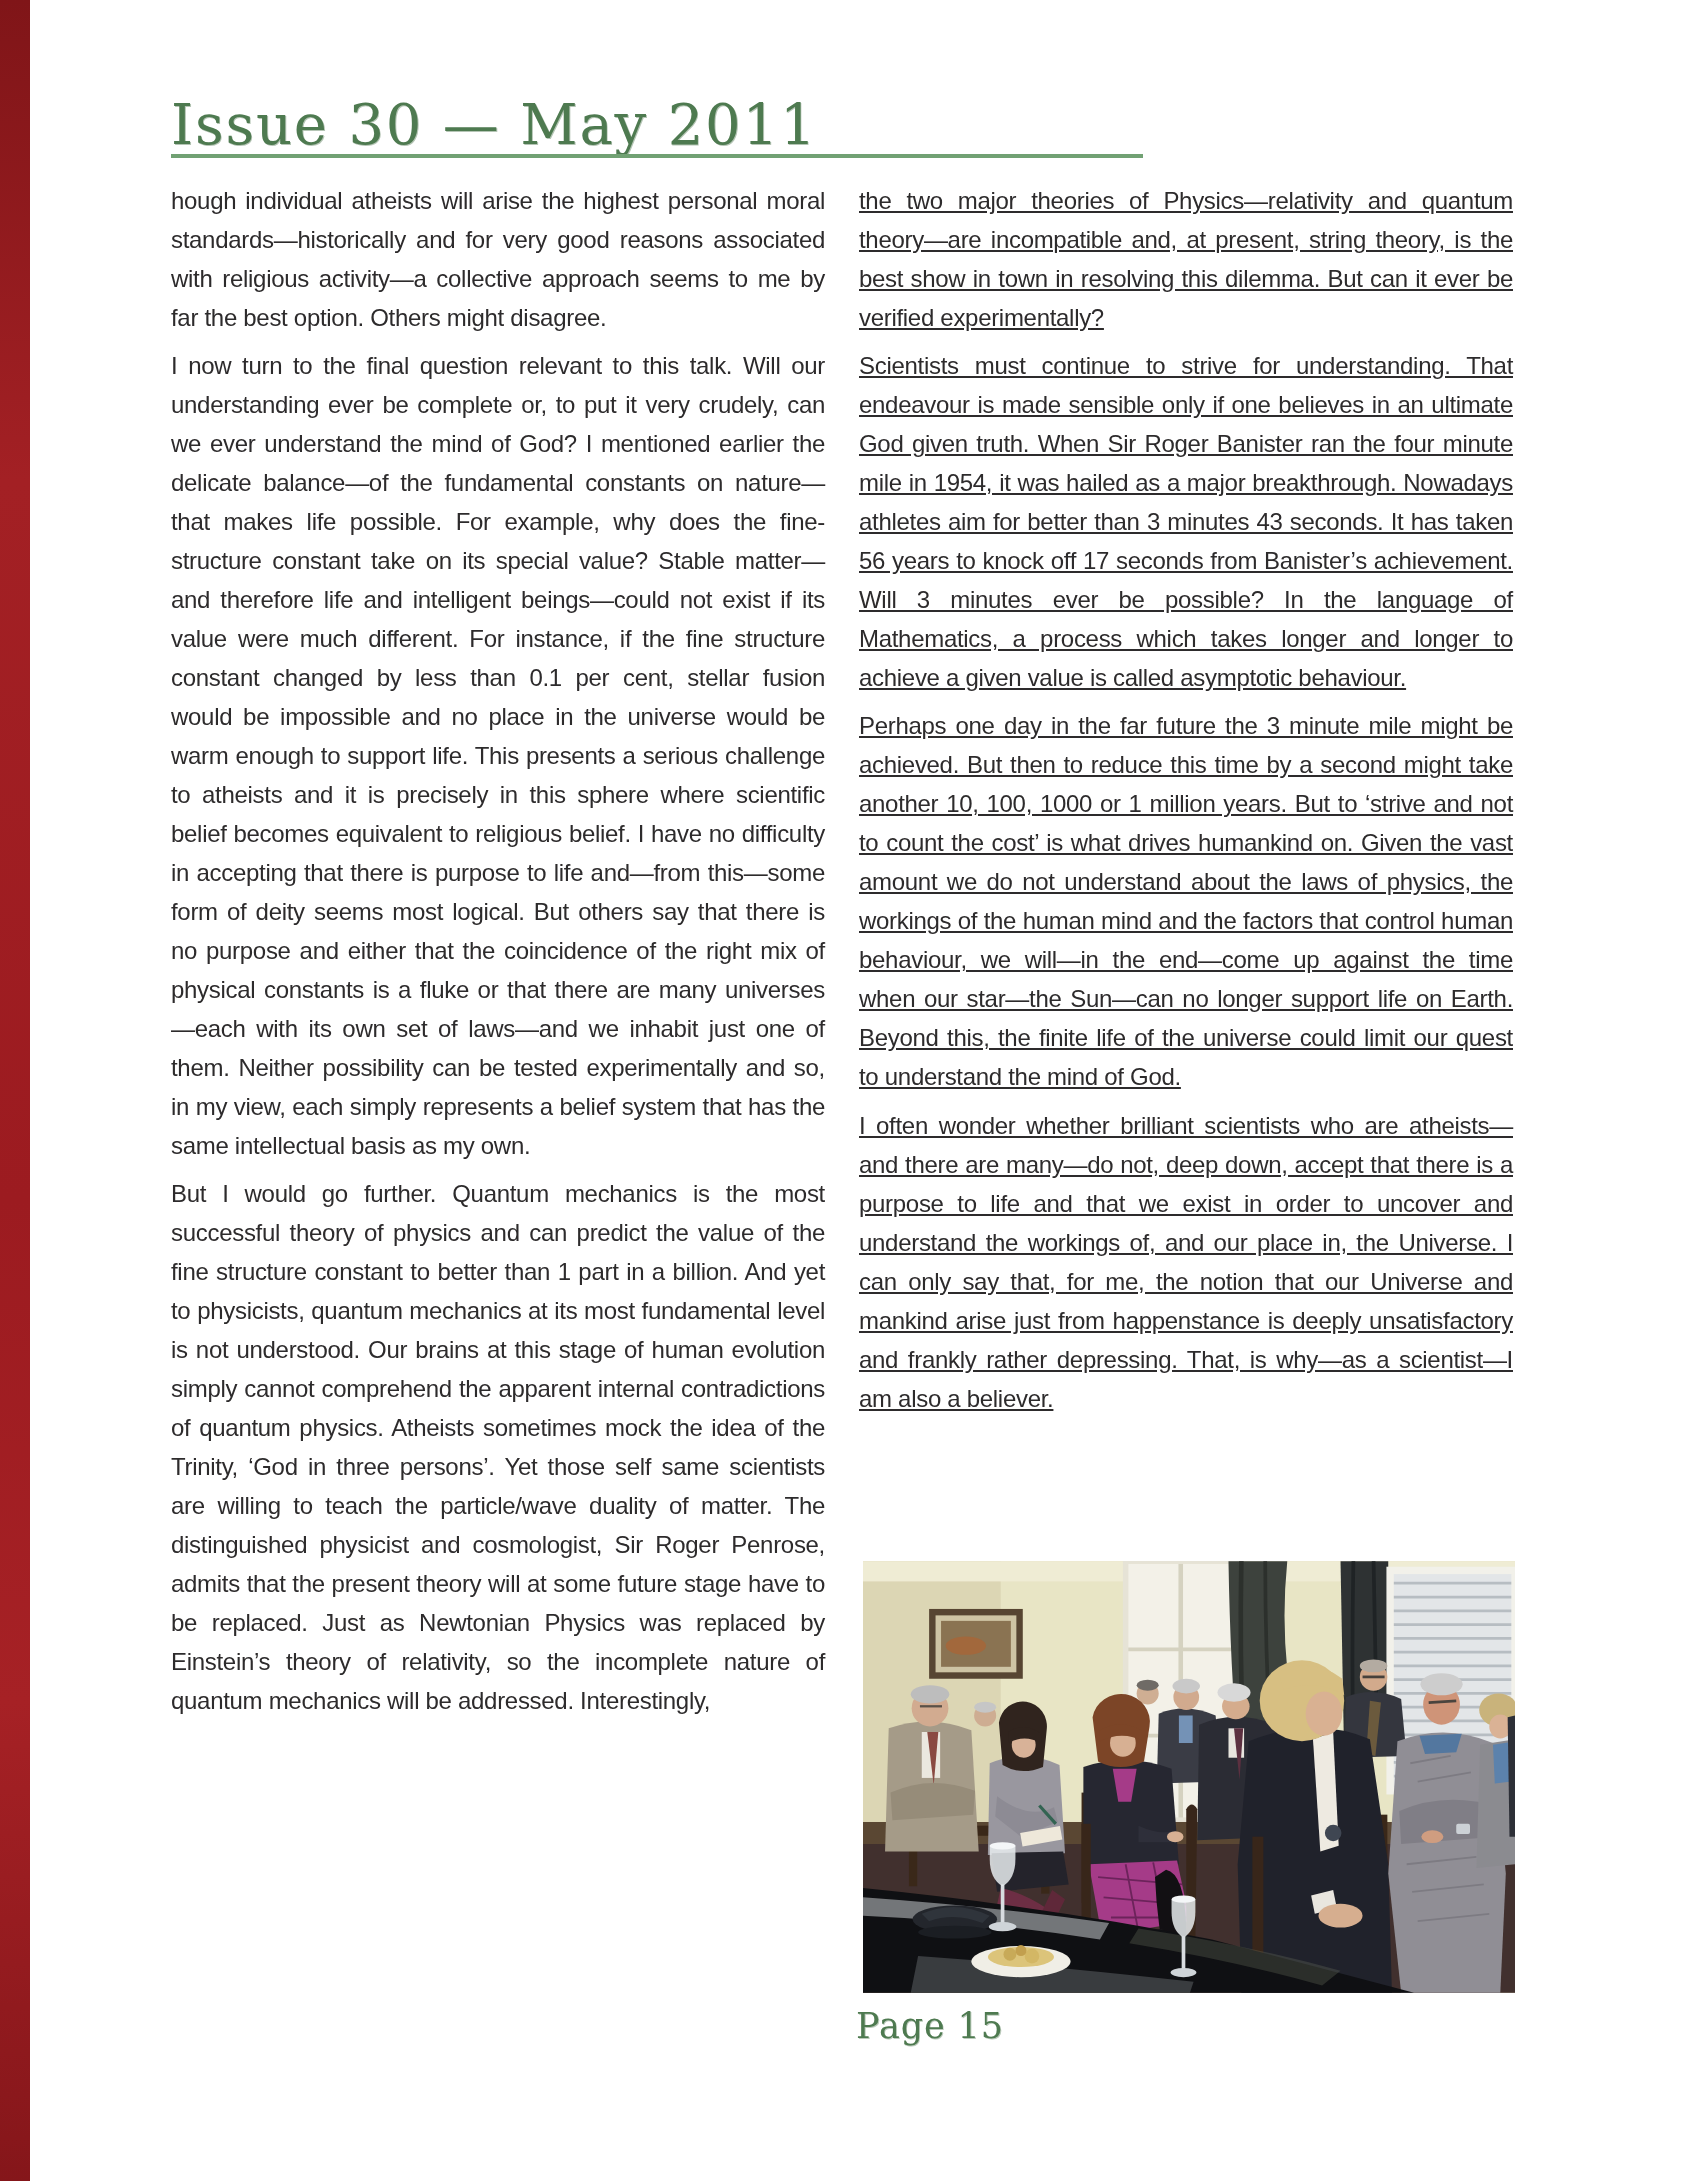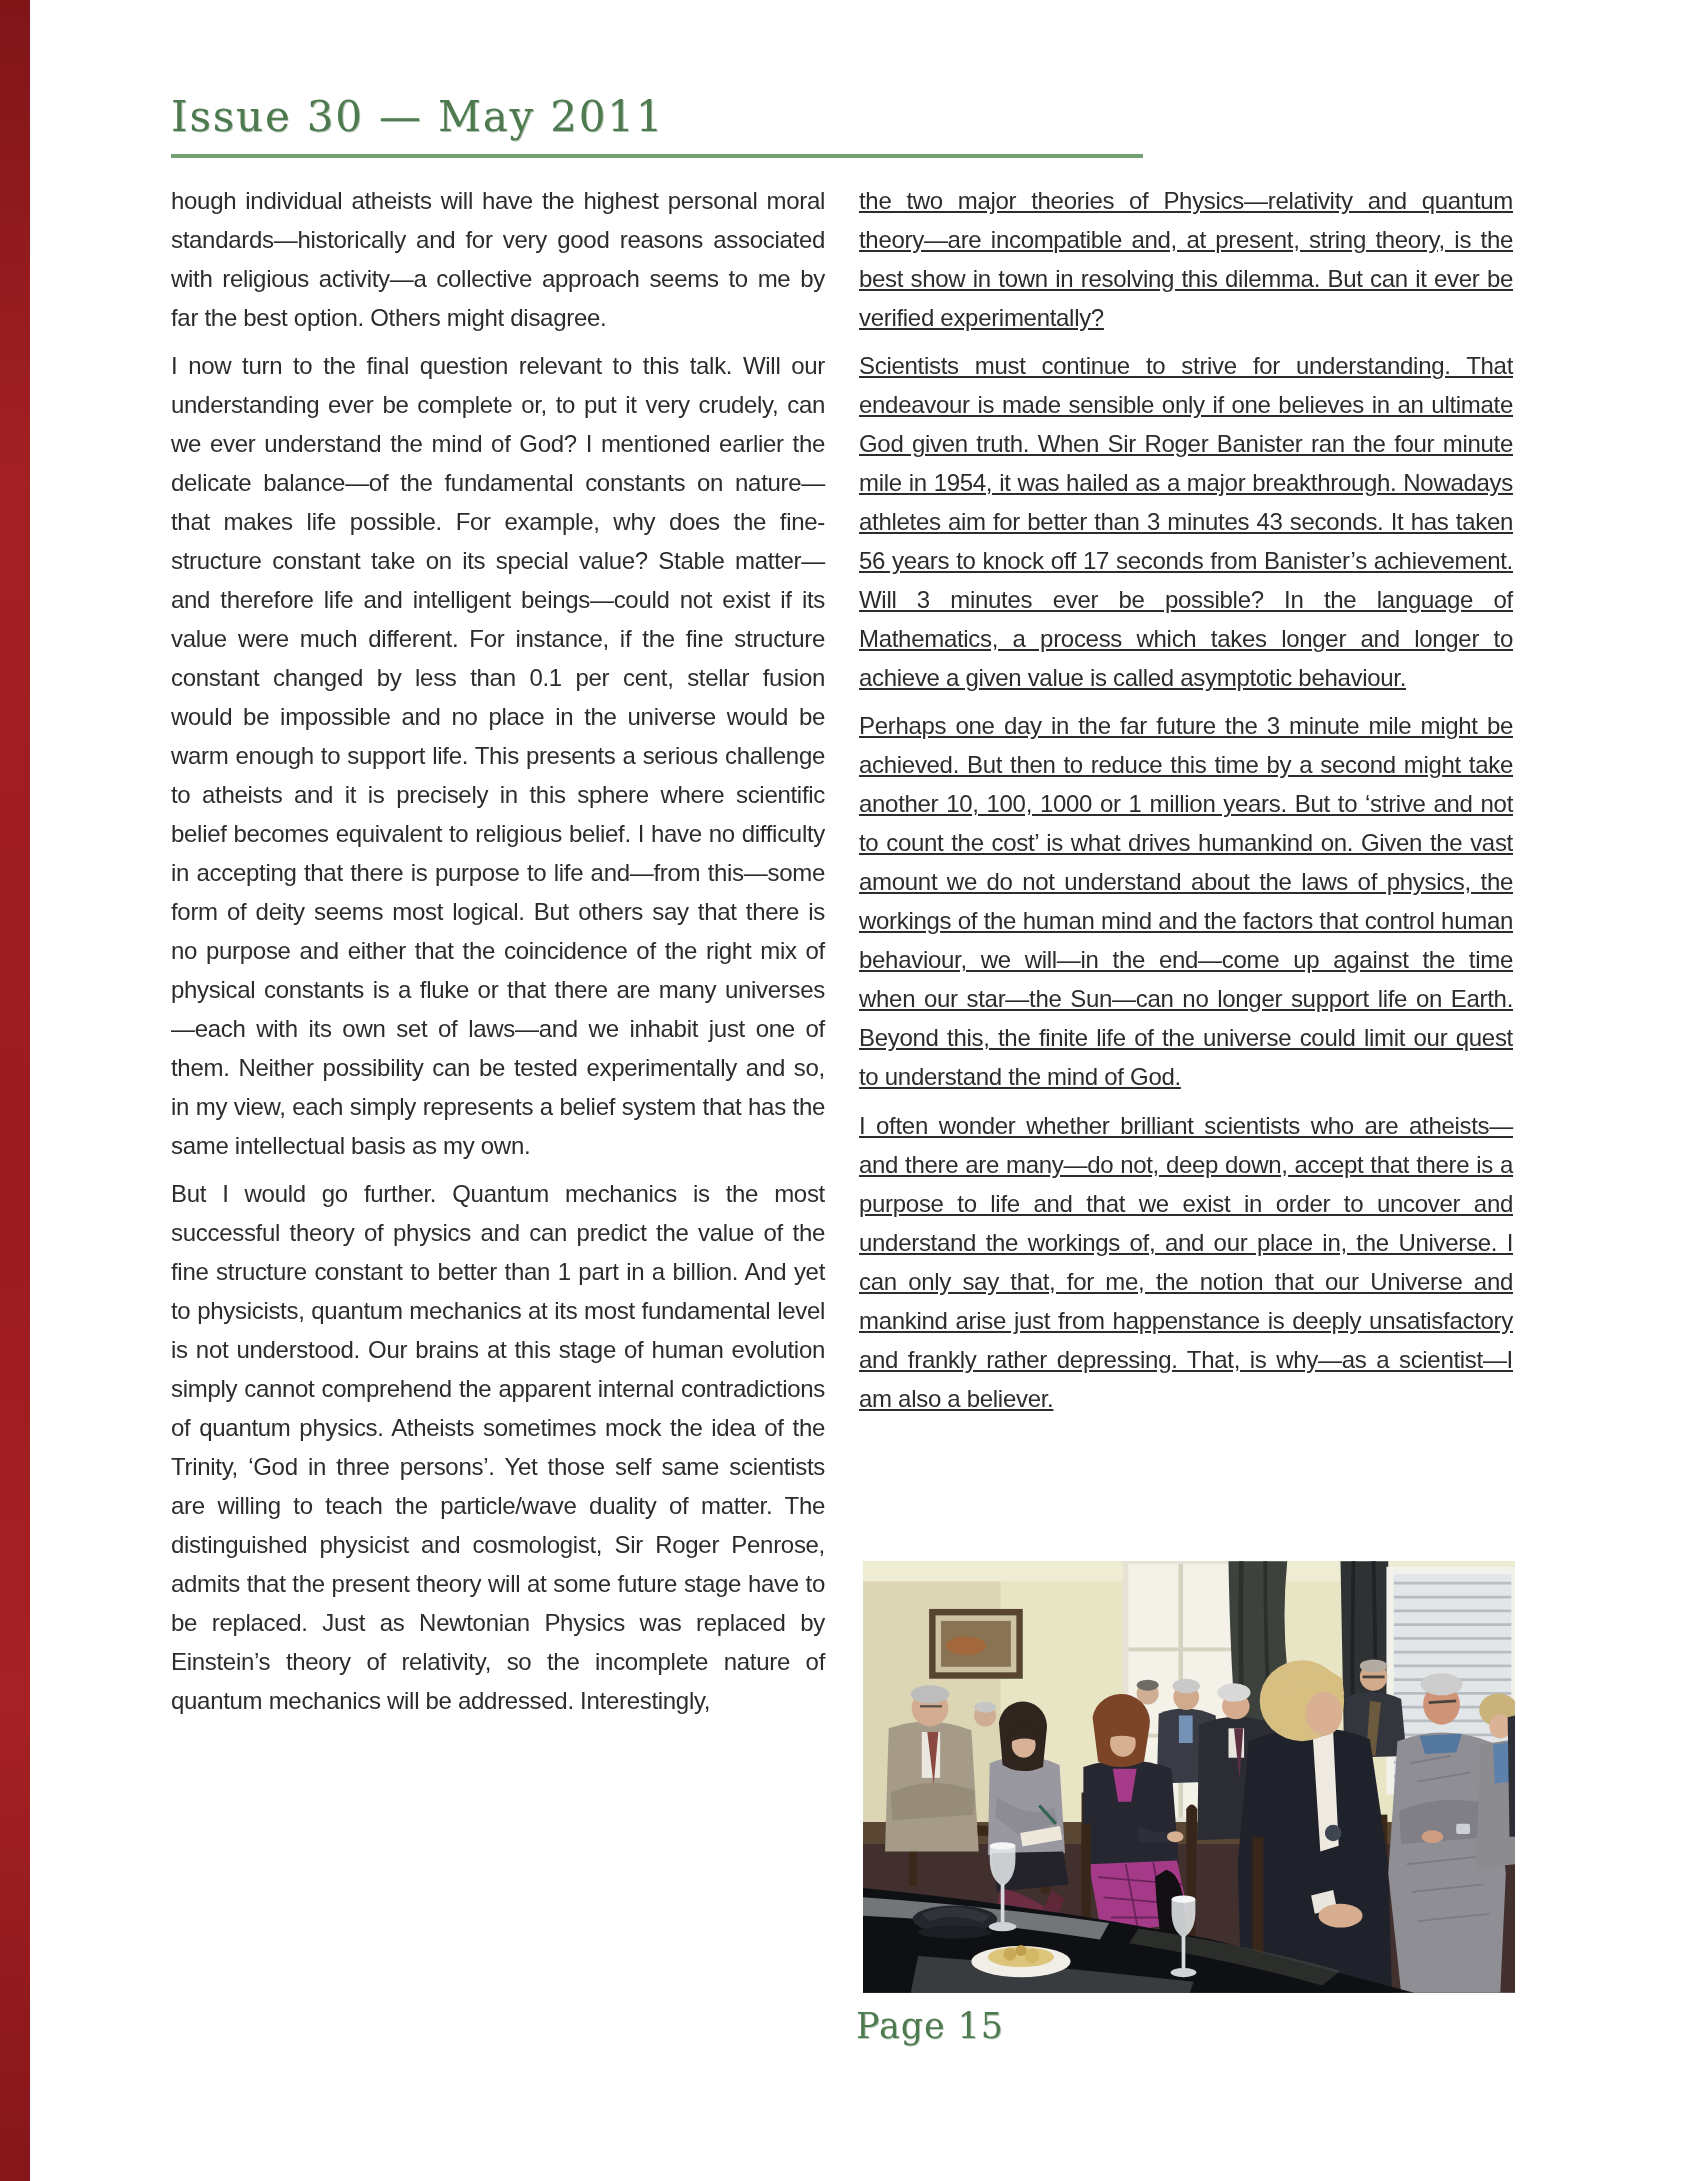--- a/index.html
+++ b/index.html
@@ -7,21 +7,21 @@
     width:1686px;height:2182px;position:relative;background:#ffffff;
     font-family:"Liberation Sans",sans-serif;overflow:hidden;
   }
   .red-edge{
     position:absolute;left:0;top:0;width:30px;height:2182px;
     background:linear-gradient(180deg,#801518 0%,#a32024 22%,#9c1b20 55%,#a62125 78%,#85161a 100%);
   }
   .masthead{
     position:absolute;left:171px;top:92px;
     font-family:"DejaVu Serif",serif;
-    font-size:42px;color:#4e7a50;letter-spacing:1.8px;
+    font-size:56px;color:#4e7a50;letter-spacing:1.8px;
     text-shadow:0.9px 0.9px 0 rgba(120,150,120,.55);
     white-space:nowrap;
     text-align:right;
   }
   .masthead-rule{
     position:absolute;left:171px;top:154px;width:972px;height:3.7px;
     background:#71a173;
   }
   .col{
     position:absolute;top:181px;width:654px;
@@ -48,21 +48,21 @@
 <body>
 
 <div>
 
   <div class="red-edge"></div>
 
   <div class="masthead">Issue 30 — May 2011</div>
   <div class="masthead-rule"></div>
 
   <div class="col col-left">
-    <p>hough individual atheists will have the highest personal moral standards—historically and for very good reasons associated with religious activity—a collective approach seems to me by far the best option. Others might disagree.</p>
+    <p>hough individual atheists will arise the highest personal moral standards—historically and for very good reasons associated with religious activity—a collective approach seems to me by far the best option. Others might disagree.</p>
     <p>I now turn to the final question relevant to this talk. Will our understanding ever be complete or, to put it very crudely, can we ever understand the mind of God? I mentioned earlier the delicate balance—of the fundamental constants on nature—that makes life possible. For example, why does the fine-structure constant take on its special value? Stable matter—and therefore life and intelligent beings—could not exist if its value were much different. For instance, if the fine structure constant changed by less than 0.1 per cent, stellar fusion would be impossible and no place in the universe would be warm enough to support life. This presents a serious challenge to atheists and it is precisely in this sphere where scientific belief becomes equivalent to religious belief. I have no difficulty in accepting that there is purpose to life and—from this—some form of deity seems most logical. But others say that there is no purpose and either that the coincidence of the right mix of physical constants is a fluke or that there are many universes—each with its own set of laws—and we inhabit just one of them. Neither possibility can be tested experimentally and so, in my view, each simply represents a belief system that has the same intellectual basis as my own.</p>
     <p>But I would go further. Quantum mechanics is the most successful theory of physics and can predict the value of the fine structure constant to better than 1 part in a billion. And yet to physicists, quantum mechanics at its most fundamental level is not understood. Our brains at this stage of human evolution simply cannot comprehend the apparent internal contradictions of quantum physics. Atheists sometimes mock the idea of the Trinity, ‘God in three persons’. Yet those self same scientists are willing to teach the particle/wave duality of matter. The distinguished physicist and cosmologist, Sir Roger Penrose, admits that the present theory will at some future stage have to be replaced. Just as Newtonian Physics was replaced by Einstein’s theory of relativity, so the incomplete nature of quantum mechanics will be addressed. Interestingly,</p>
   </div>
 
   <div class="col col-right">
     <p>the two major theories of Physics—relativity and quantum theory—are incompatible and, at present, string theory, is the best show in town in resolving this dilemma. But can it ever be verified experimentally?</p>
     <p>Scientists must continue to strive for understanding. That endeavour is made sensible only if one believes in an ultimate God given truth. When Sir Roger Banister ran the four minute mile in 1954, it was hailed as a major breakthrough. Nowadays athletes aim for better than 3 minutes 43 seconds. It has taken 56 years to knock off 17 seconds from Banister’s achievement. Will 3 minutes ever be possible? In the language of Mathematics, a process which takes longer and longer to achieve a given value is called asymptotic behaviour.</p>
     <p>Perhaps one day in the far future the 3 minute mile might be achieved. But then to reduce this time by a second might take another 10, 100, 1000 or 1 million years. But to ‘strive and not to count the cost’ is what drives humankind on. Given the vast amount we do not understand about the laws of physics, the workings of the human mind and the factors that control human behaviour, we will—in the end—come up against the time when our star—the Sun—can no longer support life on Earth. Beyond this, the finite life of the universe could limit our quest to understand the mind of God.</p>
     <p>I often wonder whether brilliant scientists who are atheists—and there are many—do not, deep down, accept that there is a purpose to life and that we exist in order to uncover and understand the workings of, and our place in, the Universe. I can only say that, for me, the notion that our Universe and mankind arise just from happenstance is deeply unsatisfactory and frankly rather depressing. That, is why—as a scientist—I am also a believer.</p>
   </div>

